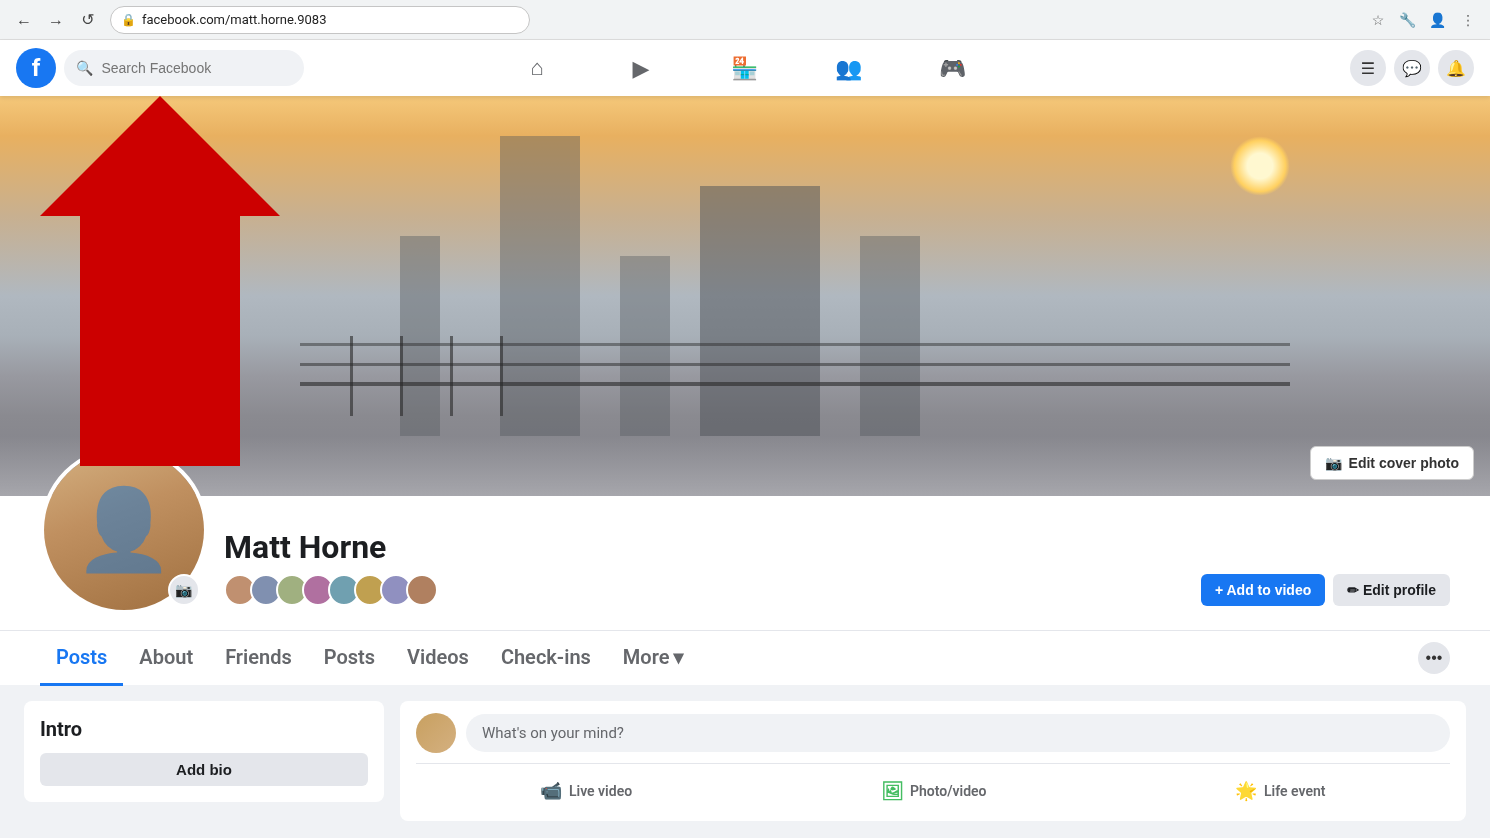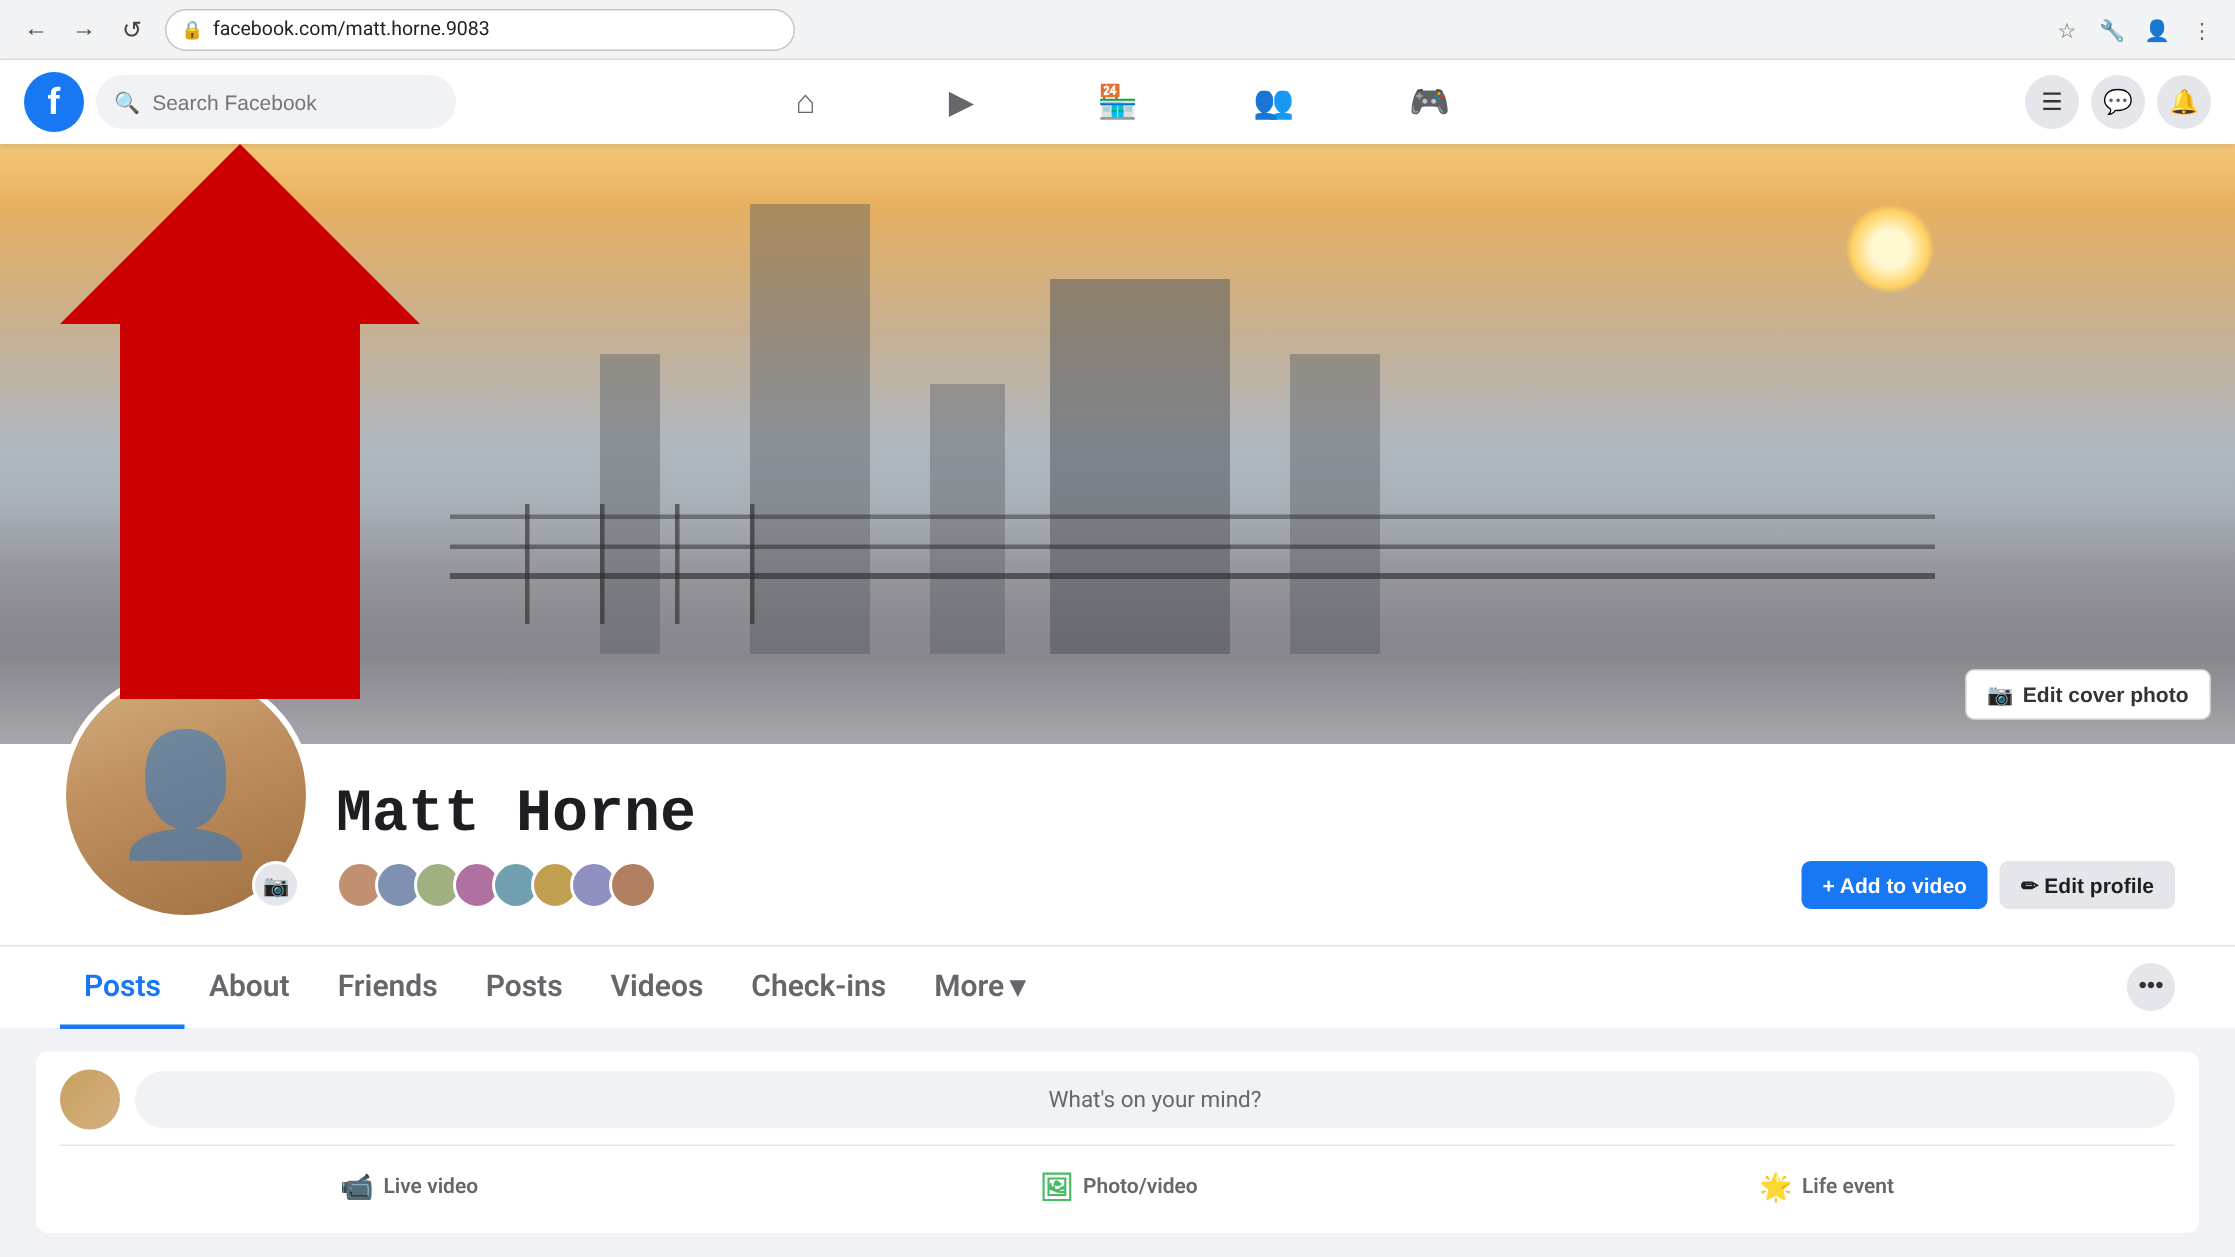--- a/index.html
+++ b/index.html
@@ -154,21 +154,21 @@
       border-radius: 50%;
       border: 2px solid white;
       display: flex; align-items: center; justify-content: center;
       cursor: pointer; font-size: 14px; color: #333;
     }
     .profile-name-section {
       flex: 1;
       padding-bottom: 8px;
     }
     .profile-name {
-      font-size: 40px; font-weight: 700; color: #1c1e21; font-family: Liberation Mono, monospace;
+      font-size: 32px; font-weight: 700; color: #1c1e21;
     }
     .friends-count {
       font-size: 15px; color: #65676b; margin-top: 2px;
     }
     .friends-avatars {
       display: flex; align-items: center; margin-top: 8px; gap: -4px;
     }
     .friend-avatar {
       width: 32px; height: 32px; border-radius: 50%;
       border: 2px solid white;
@@ -288,21 +288,20 @@
     }
     .composer-input {
       flex: 1;
       background: #f0f2f5;
       border-radius: 20px;
       padding: 10px 16px;
       font-size: 15px;
       color: #65676b;
       cursor: pointer;
       border: none;
-      text-align: center;
     }
     .composer-actions {
       display: flex;
       border-top: 1px solid #e4e6eb;
       margin-top: 10px;
       padding-top: 8px;
       justify-content: space-around;
     }
     .composer-action {
       display: flex; align-items: center; gap: 6px;
@@ -497,20 +496,28 @@
         <span>More</span>
         <span>▾</span>
       </div>
       <button class="more-dots-btn" style="margin-left:auto;">•••</button>
     </div>
 
   </div>
 
   <div class="profile-content">
 
+    <div class="left-col">
+      <div class="intro-card">
+        <div class="intro-title">Intro</div>
+        <button class="add-bio-btn">
+          <span>Add bio</span>
+        </button>
+      </div>
+    </div>
 
     <div class="right-col">
       <div class="post-composer">
         <div class="composer-top">
           <div class="composer-avatar"></div>
           <div class="composer-input">
             <span>What's on your mind?</span>
           </div>
         </div>
         <div class="composer-actions">

